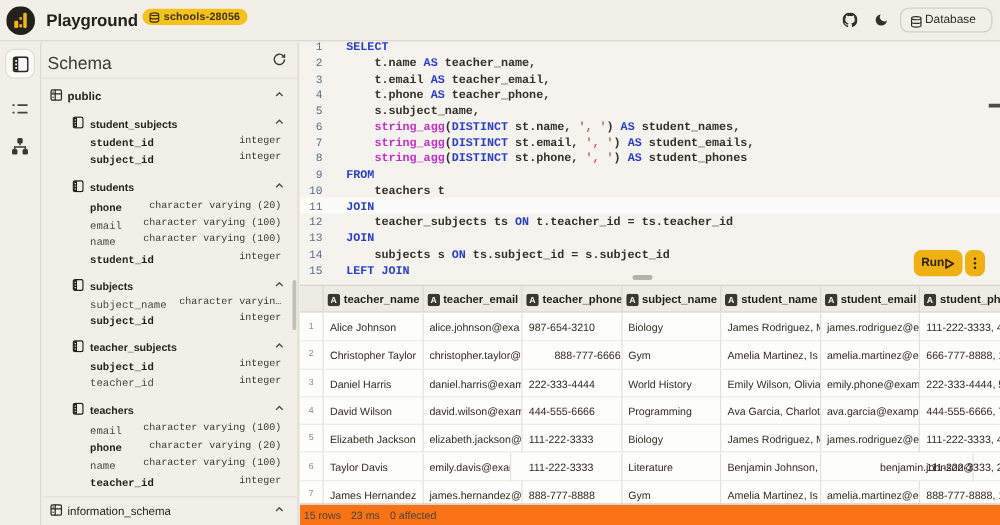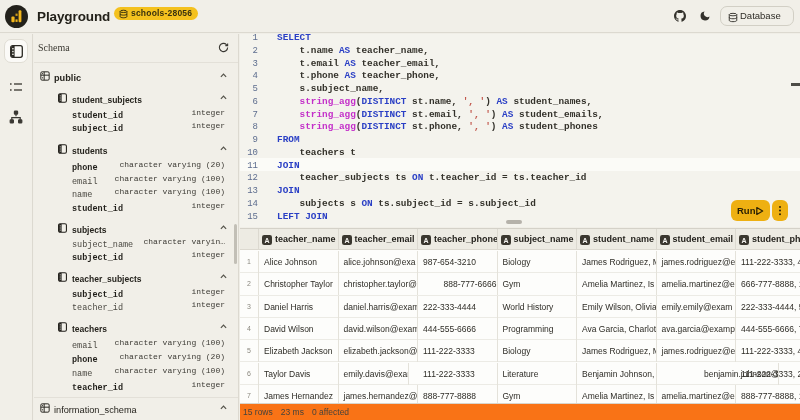--- a/index.html
+++ b/index.html
@@ -18,21 +18,21 @@
 #dbbtn svg { position:absolute; left:7px; top:4.5px; }
 
 
 #rail { position:absolute; left:0; top:34px; width:33px; height:386px; background:#f1efe8; border-right:1px solid #dcd9d0; }
 .railbtn { position:absolute; left:4px; width:24px; height:24px; border-radius:7px; display:flex; align-items:center; justify-content:center; }
 .railbtn.sel { background:#fbfaf7; border:1px solid #e0ddd4; }
 
 
 #schema { position:absolute; left:34px; top:34px; width:205px; height:386px; background:#f1efe8; border-right:1px solid #dcd9d0; overflow:hidden; }
 #schemahead { position:absolute; left:0; top:0; width:205px; height:29px; border-bottom:1px solid #e3e0d8; }
-#schemahead .t { position:absolute; left:4px; top:8px; font-size:10px; font-weight:500; color:#3c3a33;font-family:Liberation Serif, serif; }
+#schemahead .t { position:absolute; left:4px; top:8px; font-size:14px; font-weight:500; color:#3c3a33; }
 #schemahead svg { position:absolute; right:10px; top:8px; }
 .trow { position:absolute; height:14px; line-height:14px; white-space:nowrap; }
 .tname { font-size:8.5px; font-weight:700; color:#26241e; }
 .fname { font-family:"Liberation Mono",monospace; font-size:8.5px; color:#4b4942; }
 .fname.b { font-weight:700; color:#211f1a; }
 .ftype { position:absolute; right:14px; top:0; font-family:"Liberation Mono",monospace; font-size:8px; color:#3c3a34; }
 .chev { position:absolute; right:12px; top:4px; }
 .ticon { position:absolute; left:24px; top:2px; }
 #scrollthumb { position:absolute; right:1px; top:190px; width:3px; height:40px; border-radius:2px; background:#c2bfb6; }
 
@@ -305,21 +305,21 @@
         <div class="td" style="left:416.5px;width:79.5px;">amelia.martinez@e</div>
         <div class="td" style="left:496px;width:79.5px;">666-777-8888, 111-</div>
       </div>
       <div class="row" style="top:66.6px;">
         <div class="rn">3</div>
         <div class="td" style="left:19px;width:79.5px;">Daniel Harris</div>
         <div class="td" style="left:98.5px;width:79.5px;">daniel.harris@exam</div>
         <div class="td" style="left:178px;width:79.5px;">222-333-4444</div>
         <div class="td" style="left:257.5px;width:79.5px;">World History</div>
         <div class="td" style="left:337px;width:79.5px;">Emily Wilson, Olivia</div>
-        <div class="td" style="left:416.5px;width:79.5px;">emily.emily@exam</div>
+        <div class="td" style="left:416.5px;width:79.5px;">emily.phone@exam</div>
         <div class="td" style="left:496px;width:79.5px;">222-333-4444, 555-</div>
       </div>
       <div class="row" style="top:88.9px;">
         <div class="rn">4</div>
         <div class="td" style="left:19px;width:79.5px;">David Wilson</div>
         <div class="td" style="left:98.5px;width:79.5px;">david.wilson@exam</div>
         <div class="td" style="left:178px;width:79.5px;">444-555-6666</div>
         <div class="td" style="left:257.5px;width:79.5px;">Programming</div>
         <div class="td" style="left:337px;width:79.5px;">Ava Garcia, Charlot</div>
         <div class="td" style="left:416.5px;width:79.5px;">ava.garcia@examp</div>

